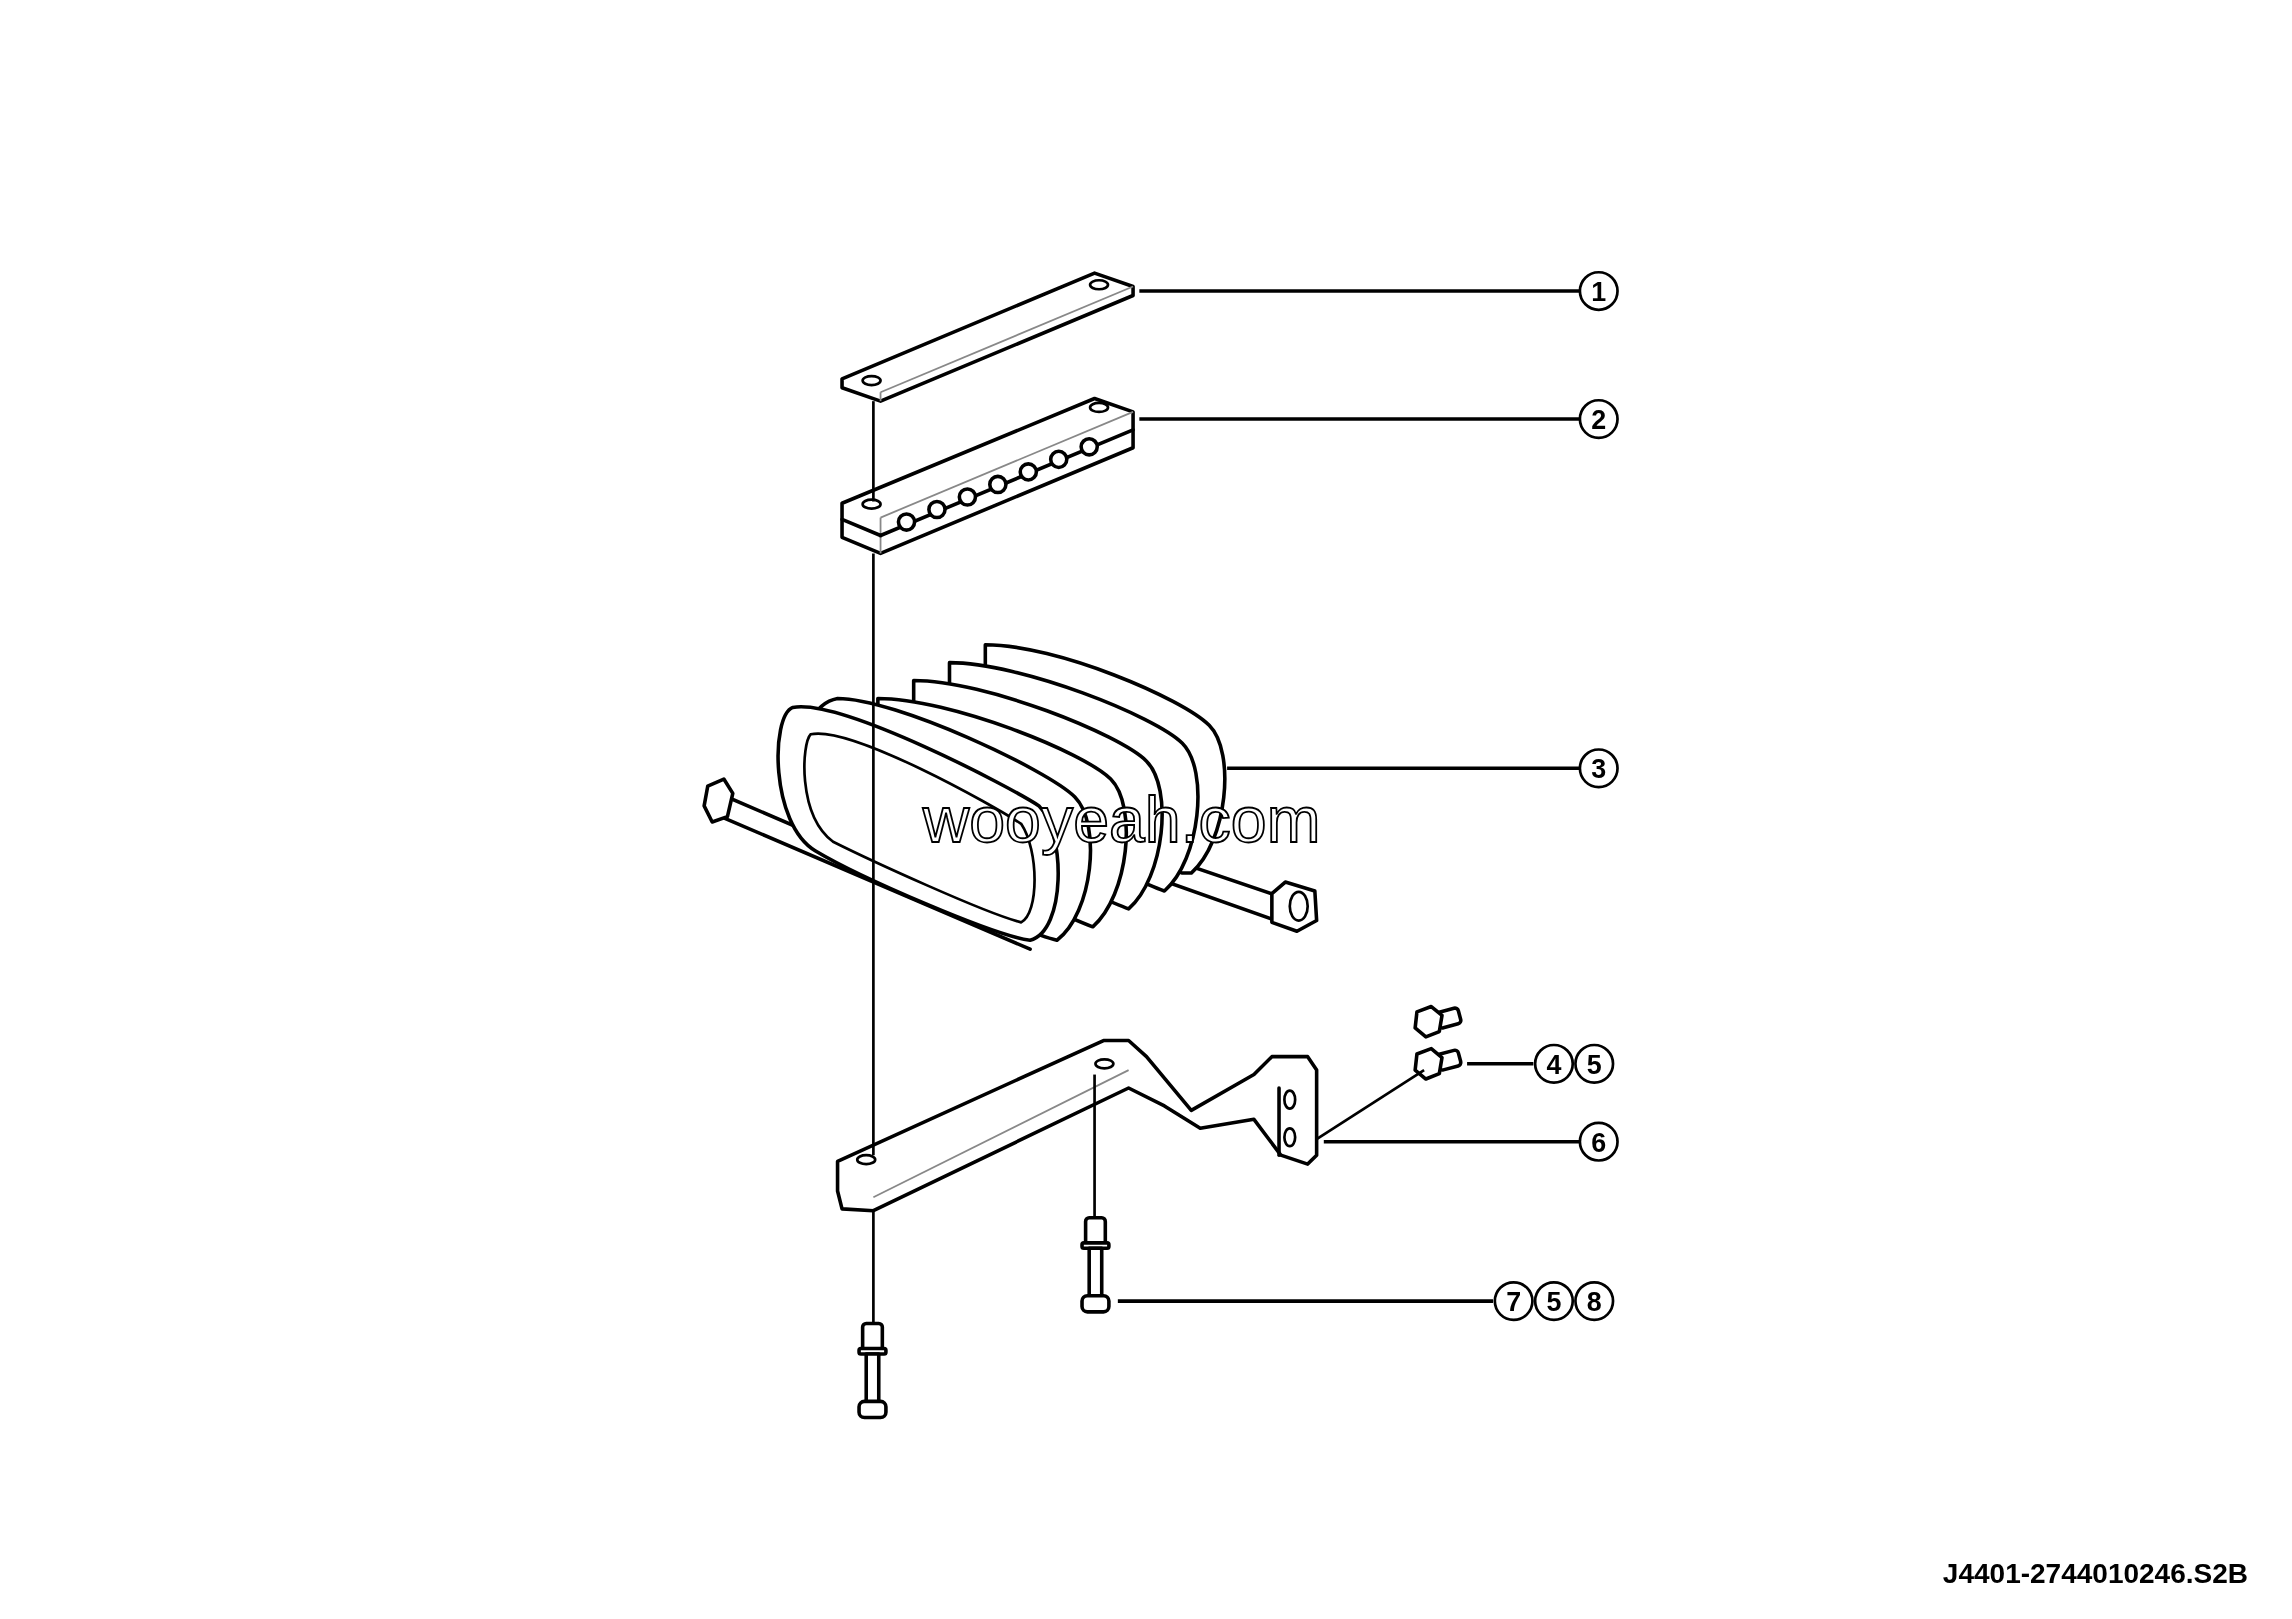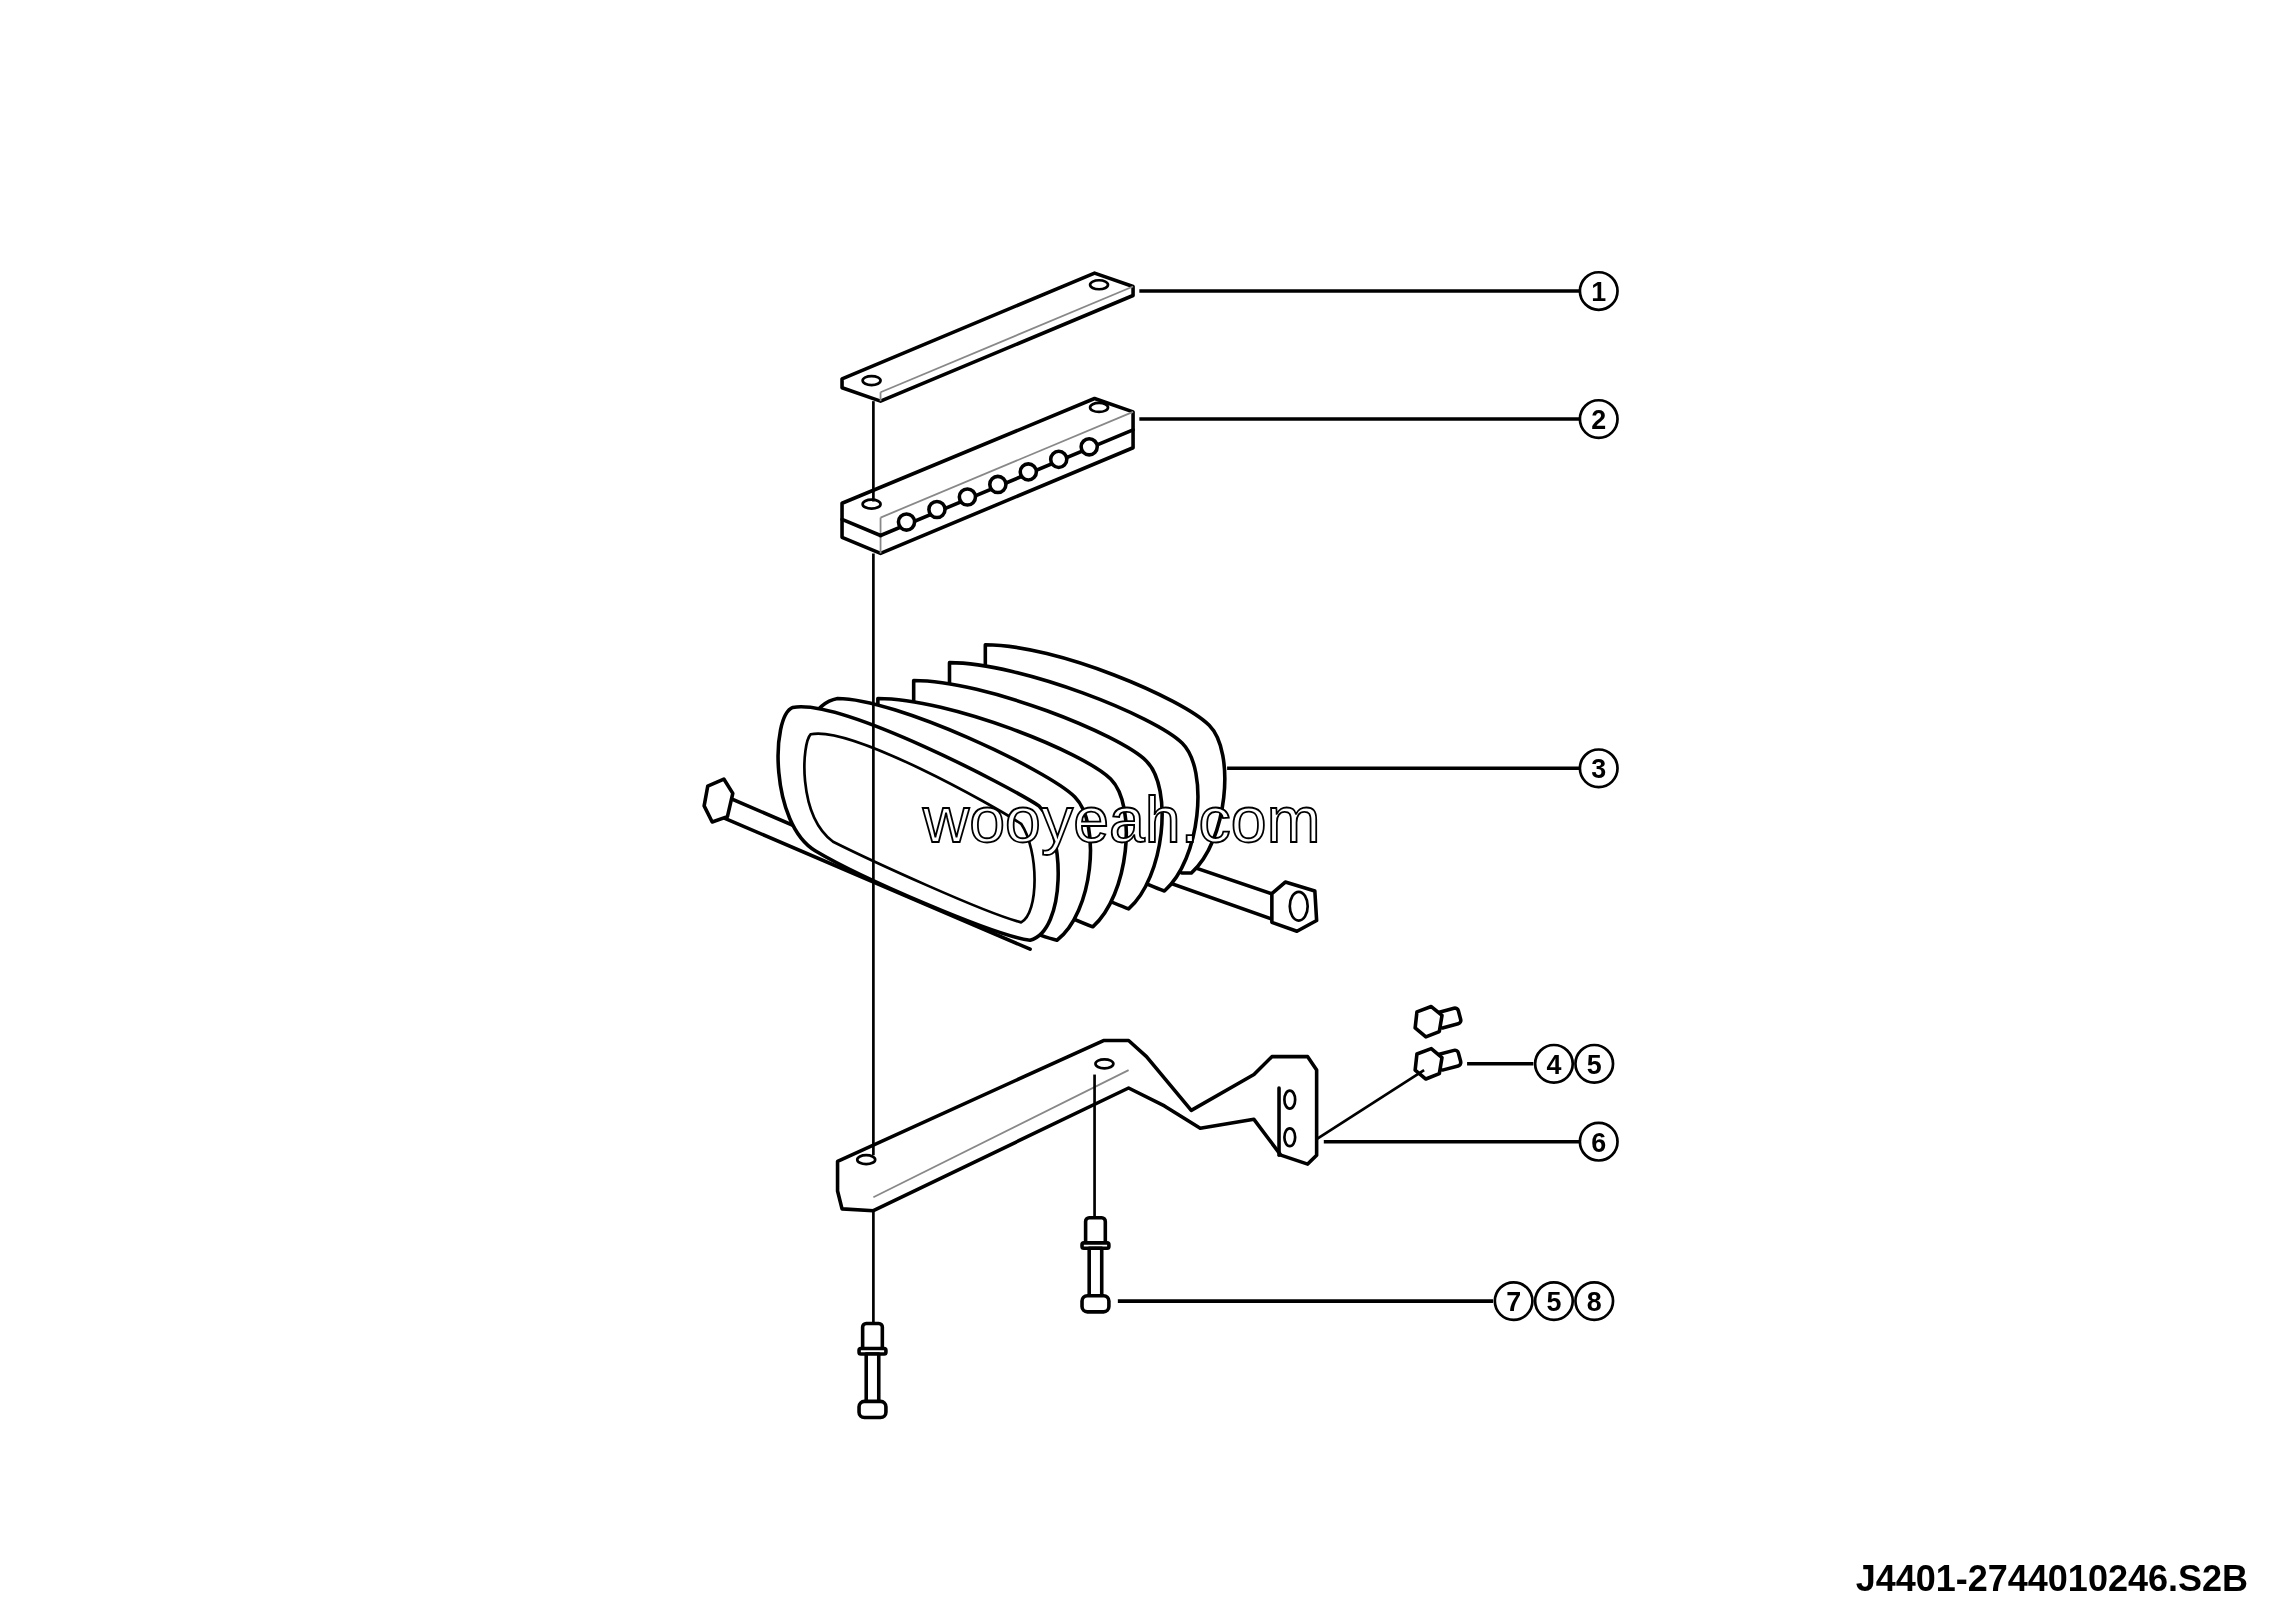--- a/index.html
+++ b/index.html
@@ -6,21 +6,21 @@
   body { width: 2293px; height: 1619px; position: relative; overflow: hidden;
          font-family: "Liberation Sans", sans-serif; }
   svg { position: absolute; left: 0; top: 0; }
   .ln { fill: none; stroke: #000; stroke-width: 4; stroke-linejoin: round; stroke-linecap: round; }
   .thin { fill: none; stroke: #000; stroke-width: 3; }
   .gray { fill: none; stroke: #888; stroke-width: 2; }
   .part { fill: #fff; stroke: #000; stroke-width: 4; stroke-linejoin: round; }
   .leader { stroke: #000; stroke-width: 4; fill: none; }
   .callout-circle { fill: #fff; stroke: #000; stroke-width: 3; }
   .callout-text { font-family: "Liberation Sans", sans-serif; font-weight: bold; font-size: 30px; fill: #000; text-anchor: middle; dominant-baseline: central; }
-  .ref { position: absolute; right: 45px; top: 1558px; font-family: "Liberation Sans", sans-serif; font-weight: bold; font-size: 36px; color: #000; }
+  .ref { position: absolute; right: 45px; top: 1558px; font-family: "Liberation Sans", sans-serif; font-weight: bold; font-size: 28px; color: #000; }
   .wm { font-family: "Liberation Sans", sans-serif; font-size: 72px; fill: #fff; stroke: #000; stroke-width: 2; }
 </style>
 </head>
 <body>
 
 <svg width="2293" height="1619" viewBox="0 0 2560 1808" xmlns="http://www.w3.org/2000/svg">
 
   <g>
     <polygon class="part" points="940,423 1222,305 1265,320 1265,330 983,448 940,433"></polygon>
     <line class="gray" x1="983" y1="438" x2="1265" y2="320"></line>

